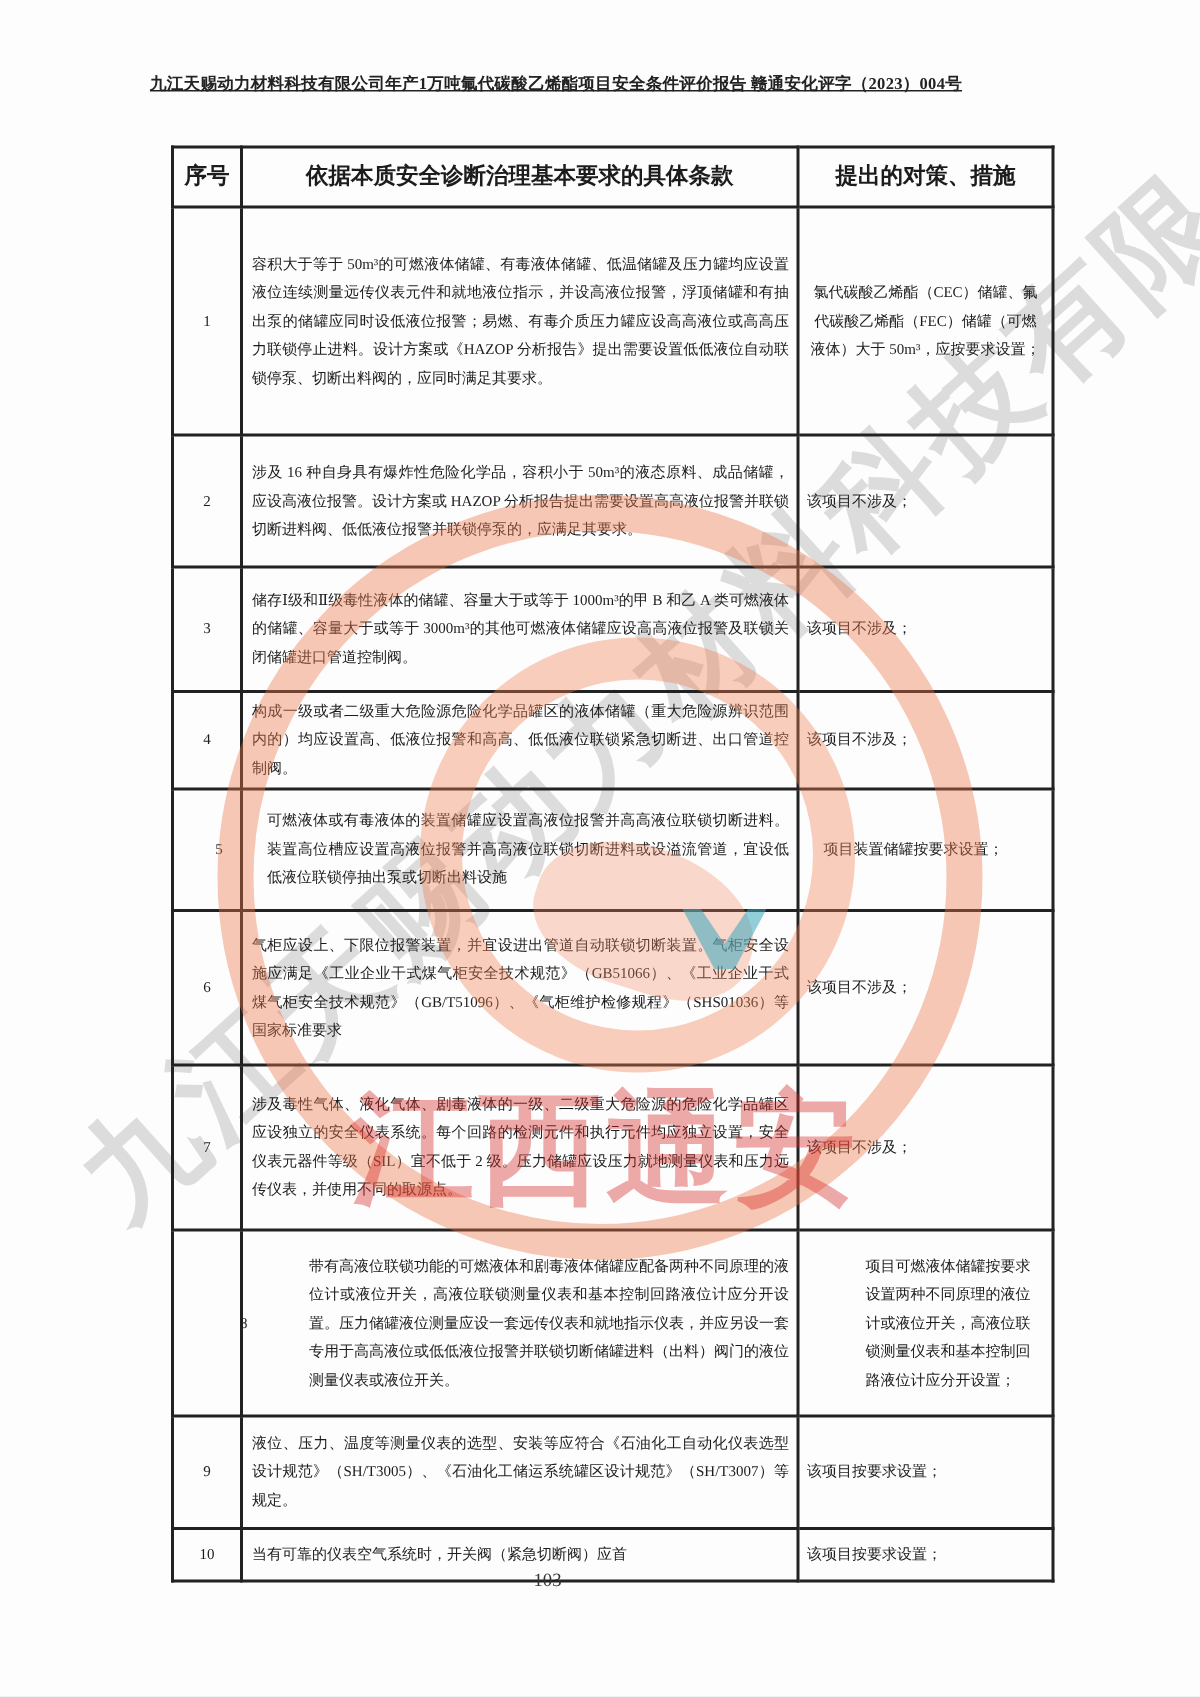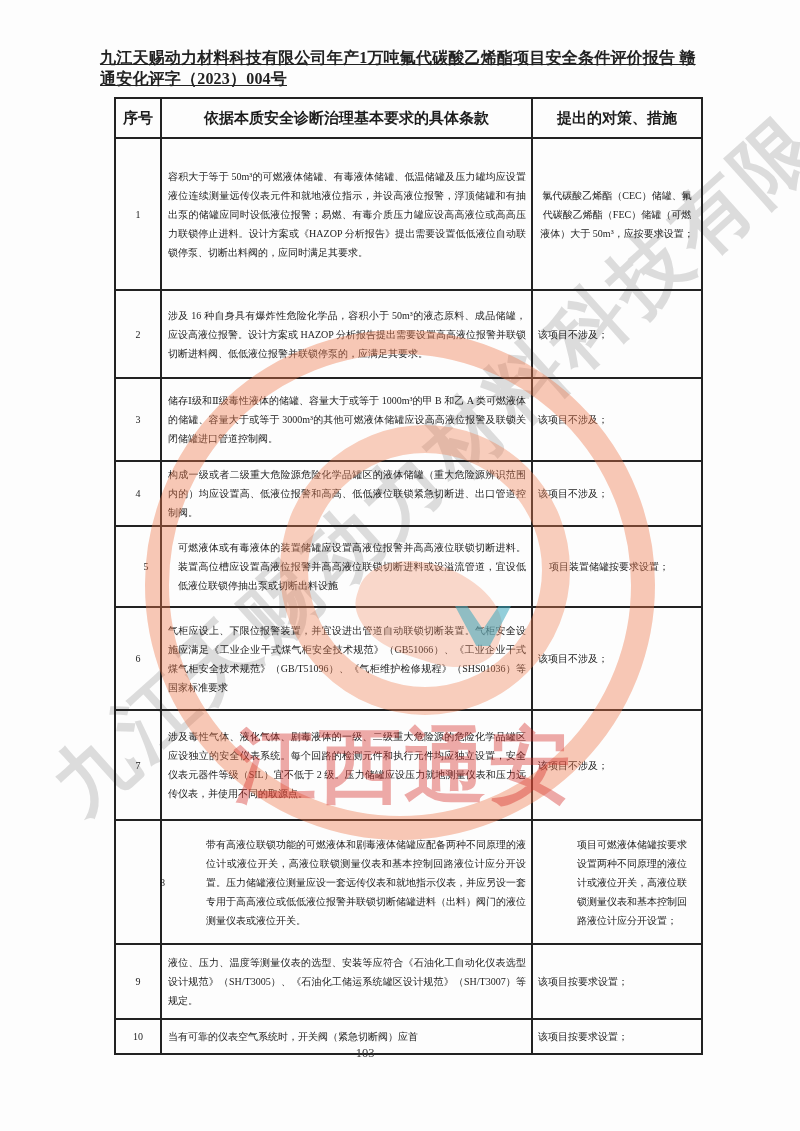--- a/index.html
+++ b/index.html
@@ -4,21 +4,21 @@
 <style>
   * { margin:0; padding:0; box-sizing:border-box; }
   html,body { background:#e8e8e8; }
   .page {
     position:relative; width:800px; height:1131px; margin:0 auto;
     background:#fdfdfd; overflow:hidden;
     font-family:"Liberation Serif","DejaVu Serif",serif; color:#1c1c1c;
   }
   .doc-header {
     position:absolute; left:100px; top:48px; width:600px;
-    font-size:16px; font-weight:600; letter-spacing:0.2px;
+    font-size:11px; font-weight:600; letter-spacing:0.2px;
     text-decoration:underline; color:#222; z-index:3;
   }
   table.req {
     position:absolute; left:114px; top:97px; width:587px;
     border-collapse:collapse; table-layout:fixed; z-index:2;
     background:transparent;
   }
   table.req col.c-no { width:46px; }
   table.req col.c-clause { width:371px; }
   table.req col.c-measure { width:170px; }

